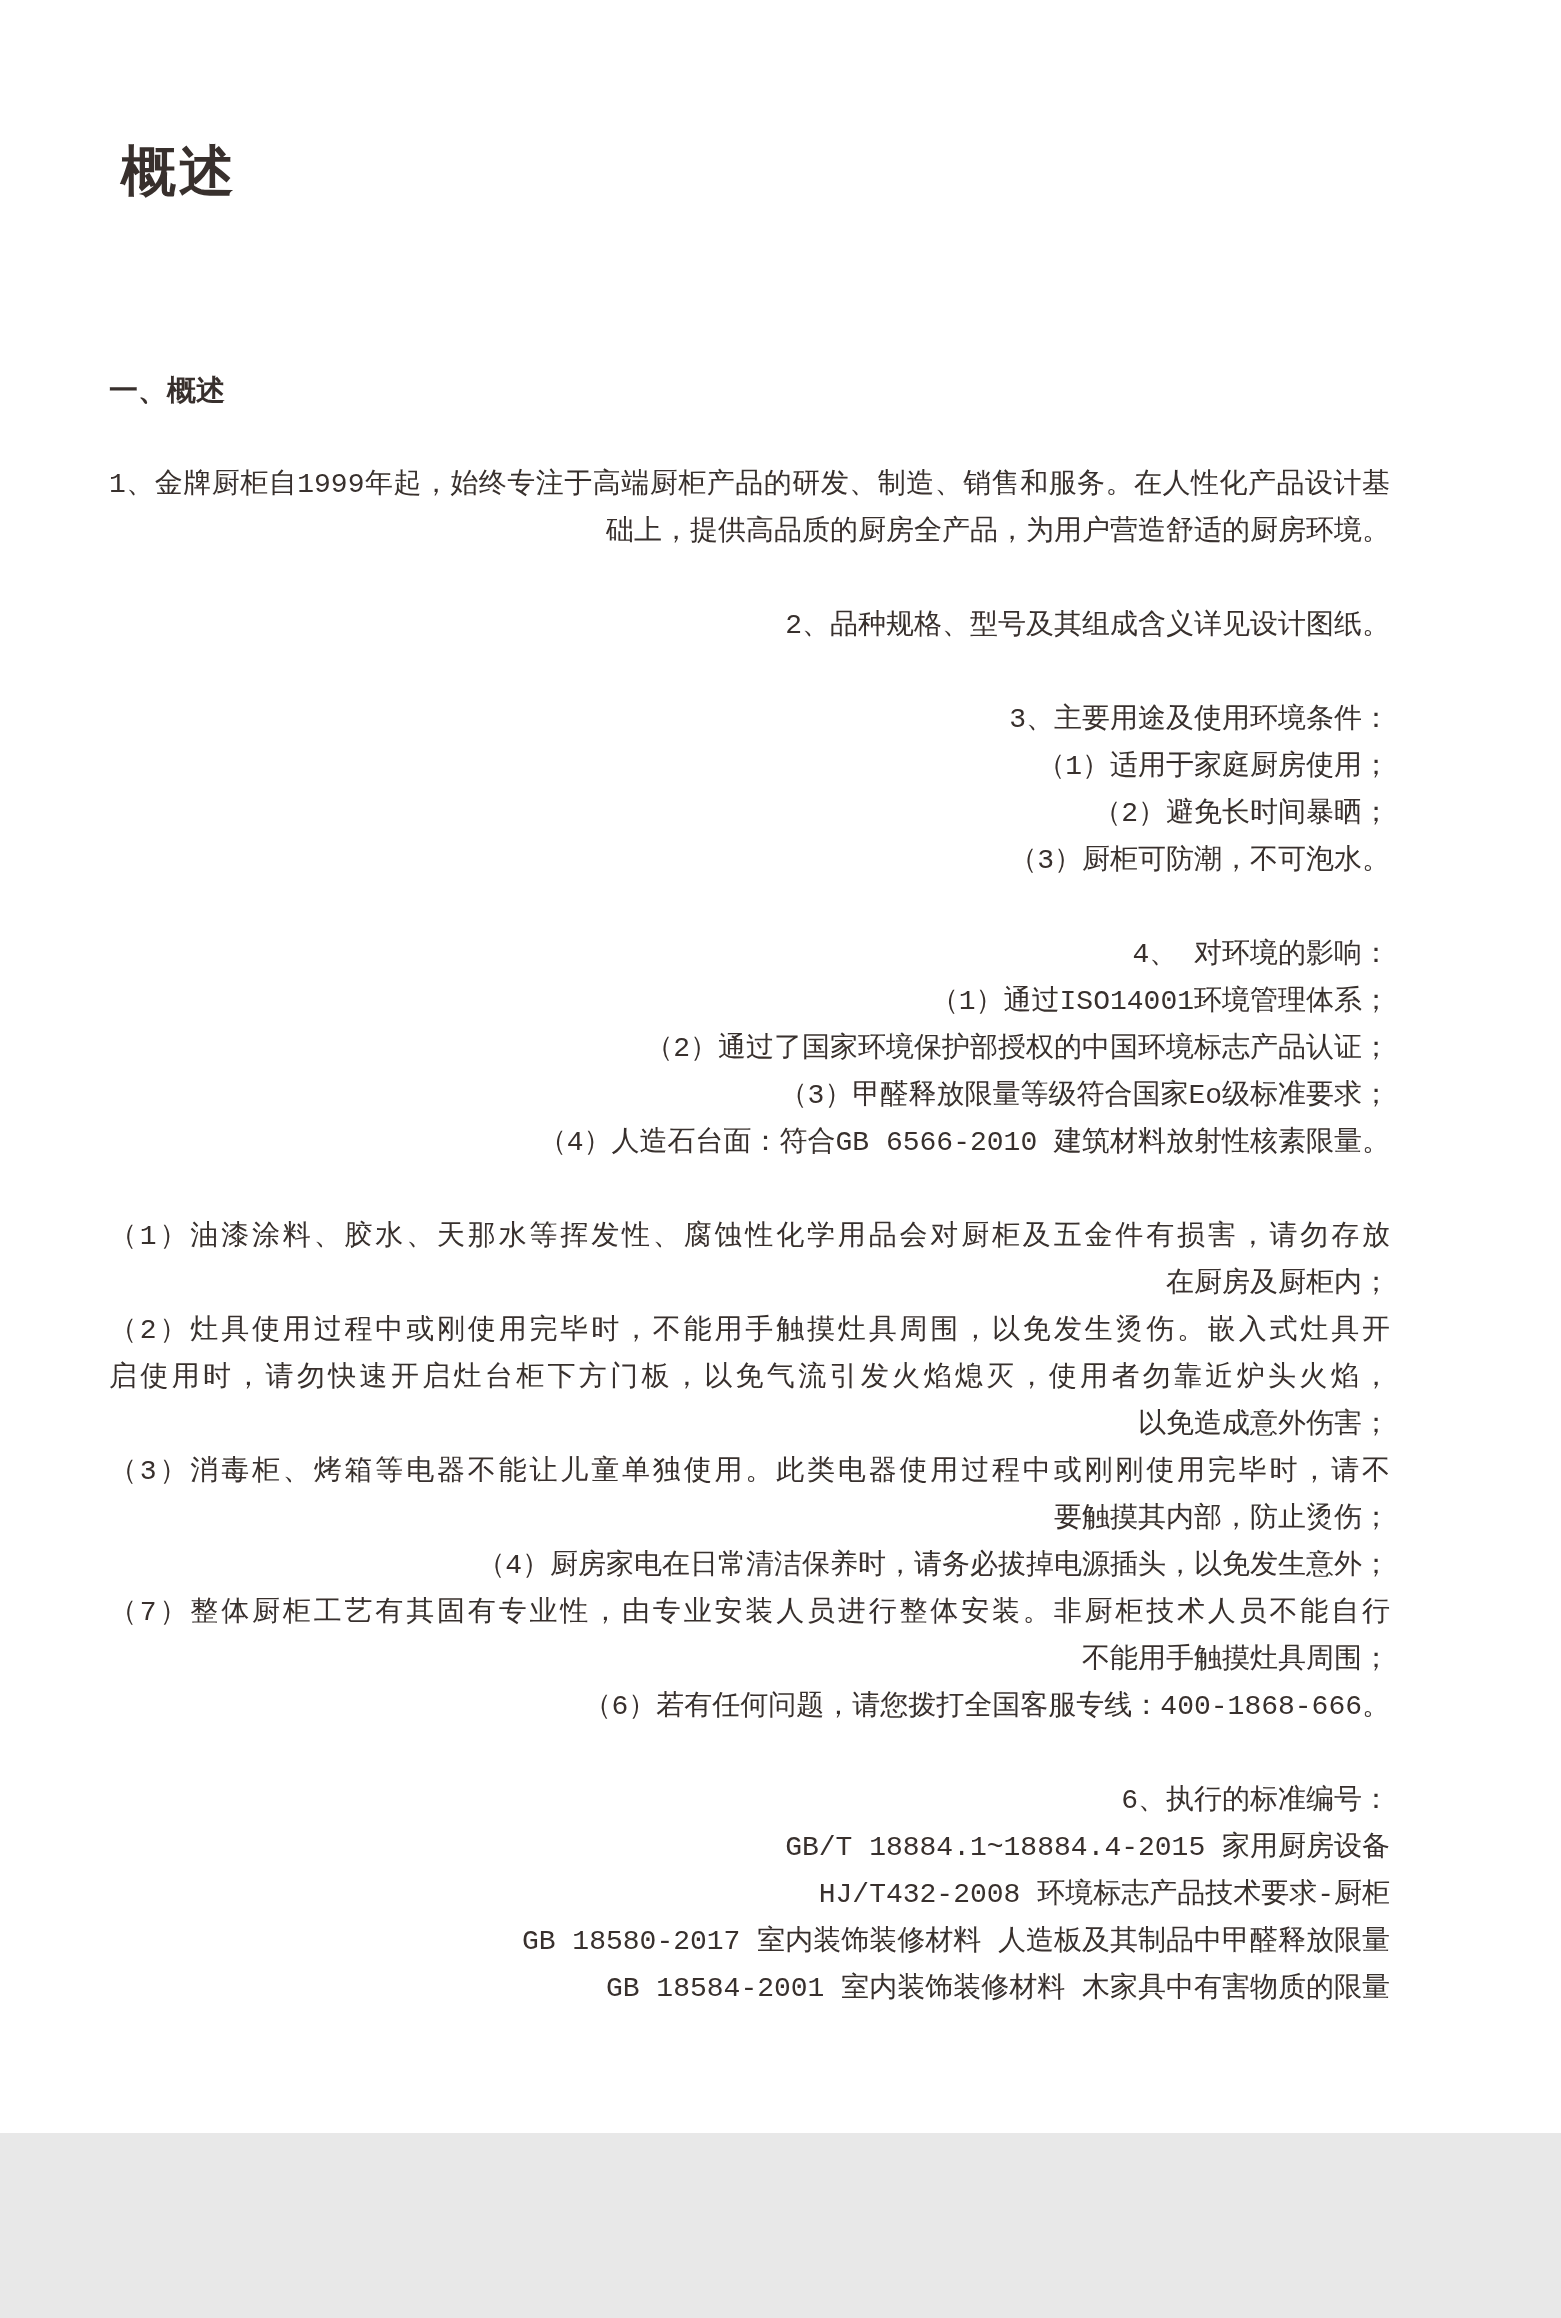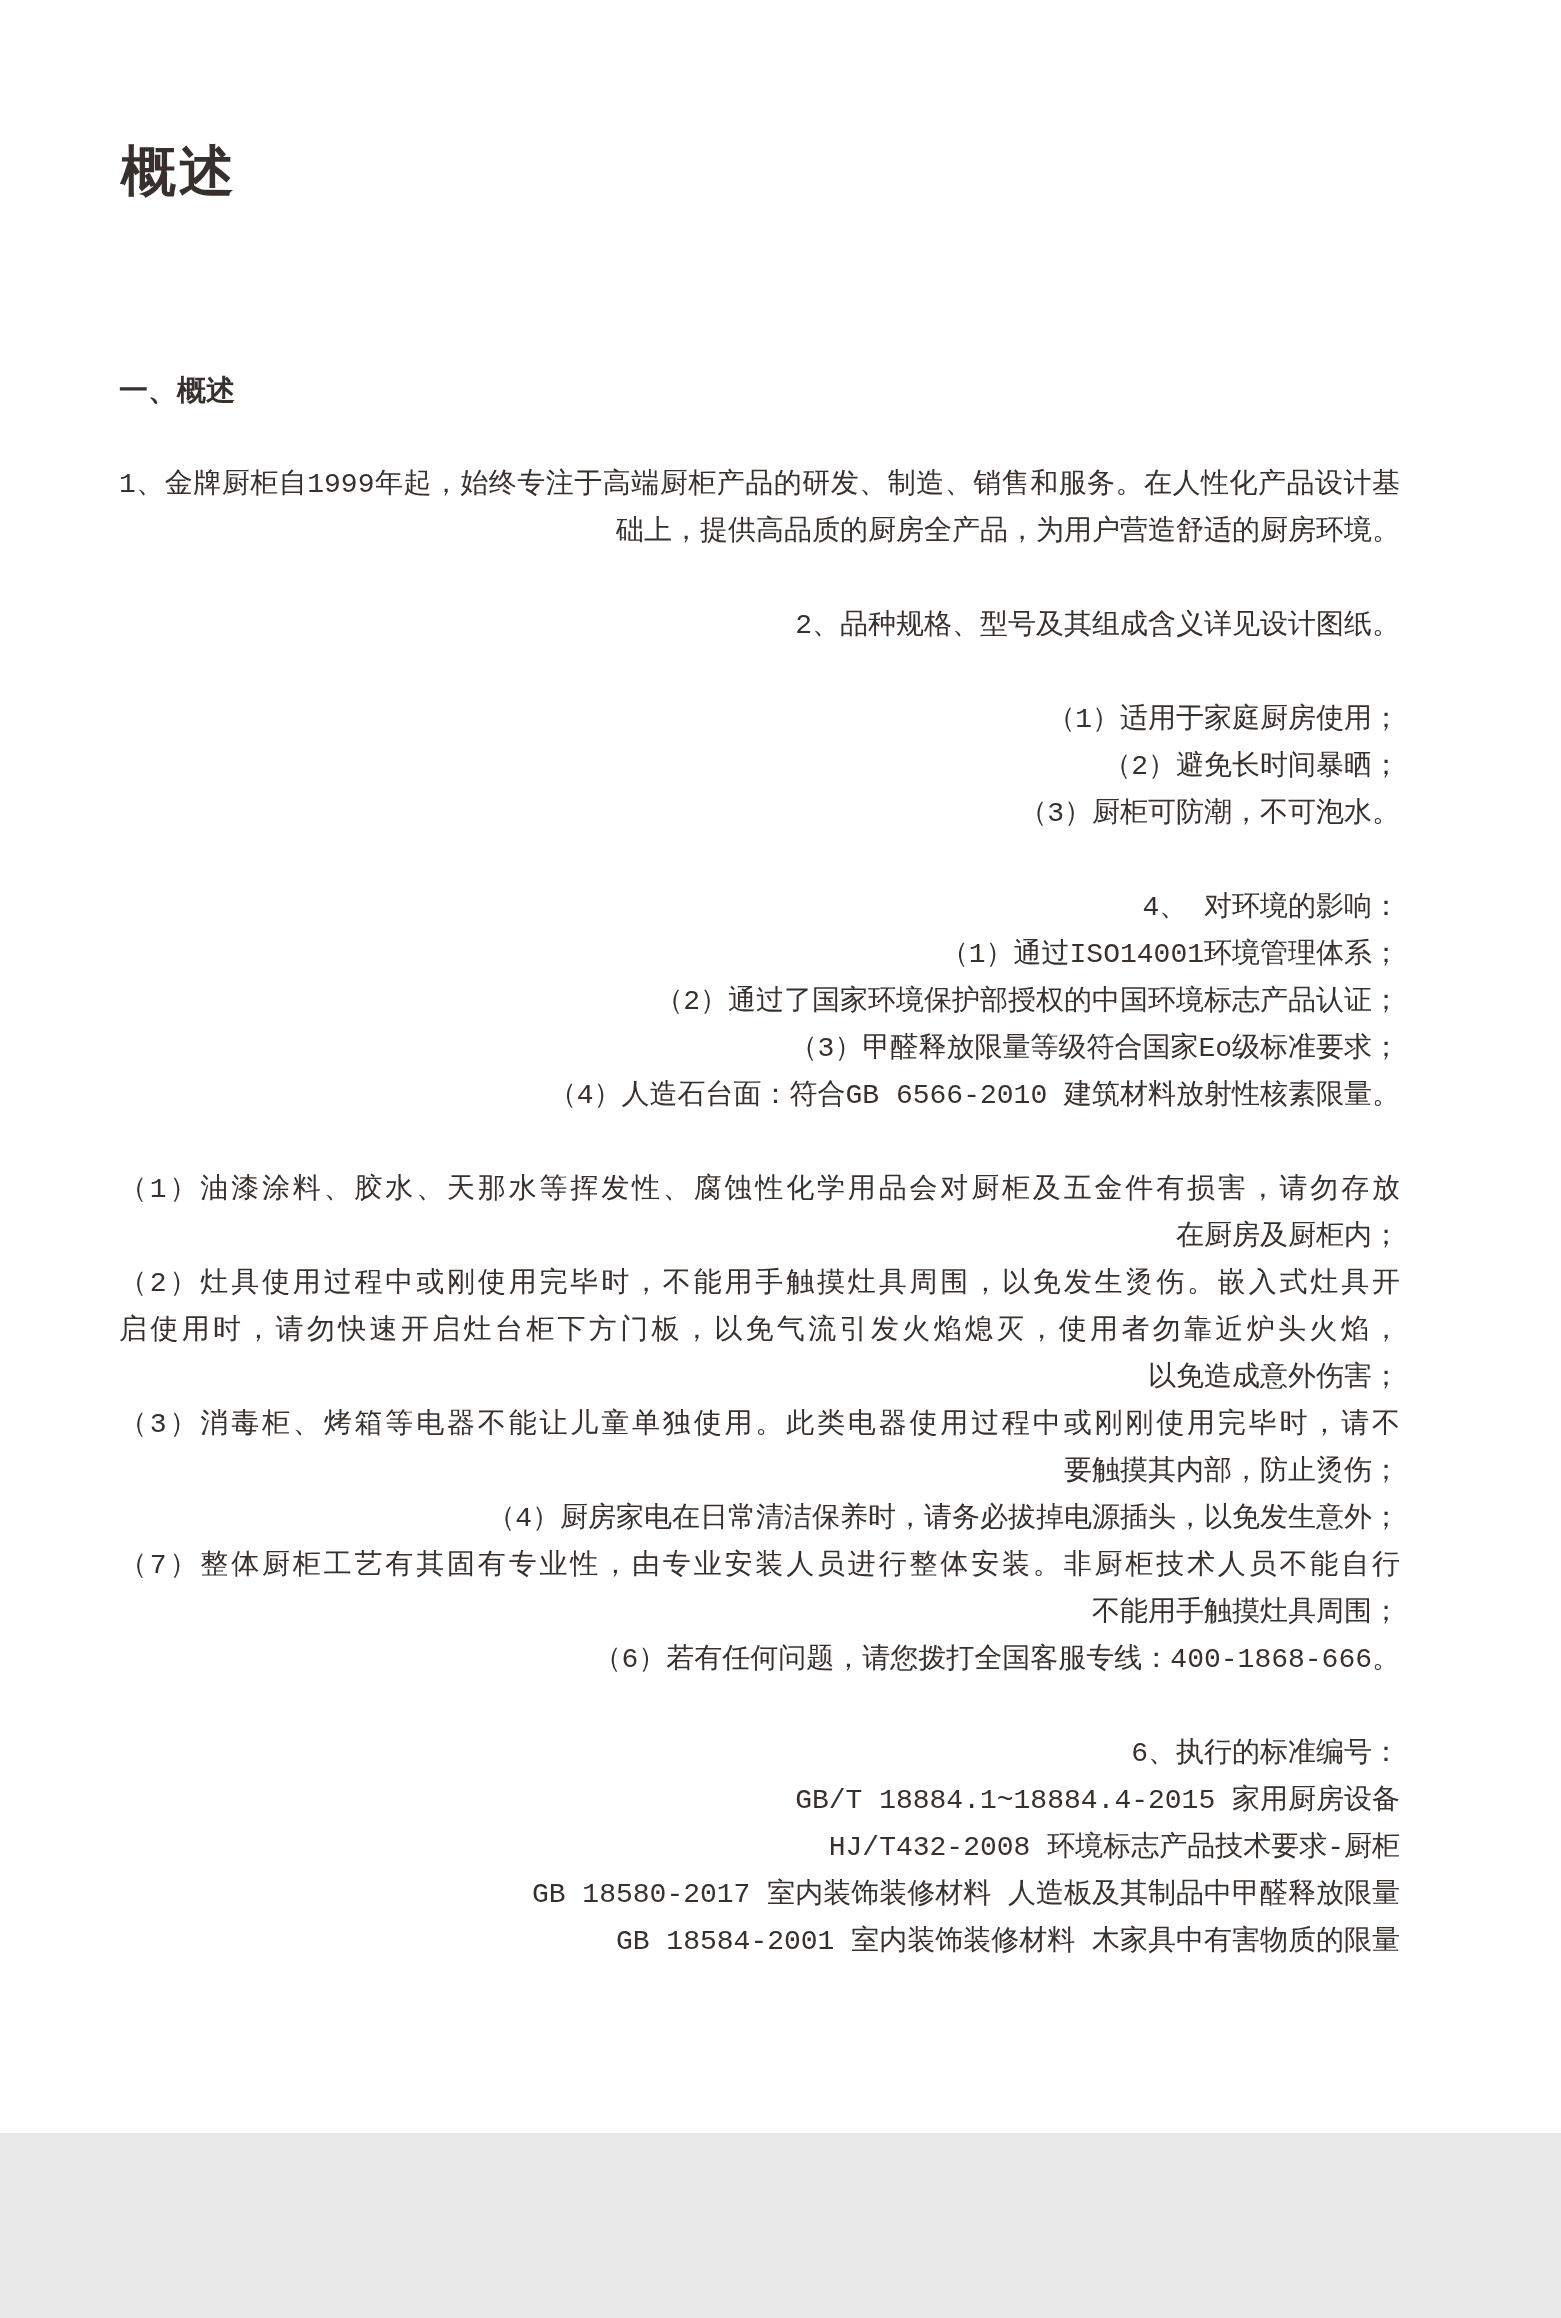--- a/index.html
+++ b/index.html
@@ -17,21 +17,21 @@
     position: absolute;
     left: 121px;
     top: 144px;
     font-size: 55px;
     font-weight: 700;
     letter-spacing: 2.8px;
     line-height: 1;
   }
   .content {
     position: absolute;
-    left: 119px;
+    left: 109px;
     top: 367px;
     width: 1281px;
   }
   .section-heading {
     font-size: 29px;
     font-weight: 700;
     height: 47px;
     line-height: 47px;
     margin-bottom: 47px;
   }
@@ -72,20 +72,21 @@
     <div class="block">
       <div class="line fill">1、金牌厨柜自1999年起，始终专注于高端厨柜产品的研发、制造、销售和服务。在人性化产品设计基</div>
       <div class="line">础上，提供高品质的厨房全产品，为用户营造舒适的厨房环境。</div>
     </div>
 
     <div class="block">
       <div class="line">2、品种规格、型号及其组成含义详见设计图纸。</div>
     </div>
 
     <div class="block">
+      <div class="line">3、主要用途及使用环境条件：</div>
       <div class="line">（1）适用于家庭厨房使用；</div>
       <div class="line">（2）避免长时间暴晒；</div>
       <div class="line">（3）厨柜可防潮，不可泡水。</div>
     </div>
 
     <div class="block">
       <div class="line">4、 对环境的影响：</div>
       <div class="line">（1）通过ISO14001环境管理体系；</div>
       <div class="line">（2）通过了国家环境保护部授权的中国环境标志产品认证；</div>
       <div class="line">（3）甲醛释放限量等级符合国家Eo级标准要求；</div>

